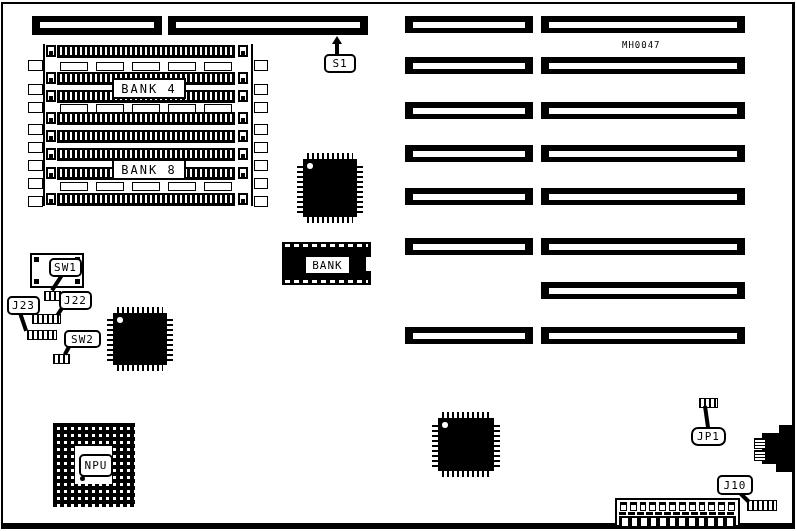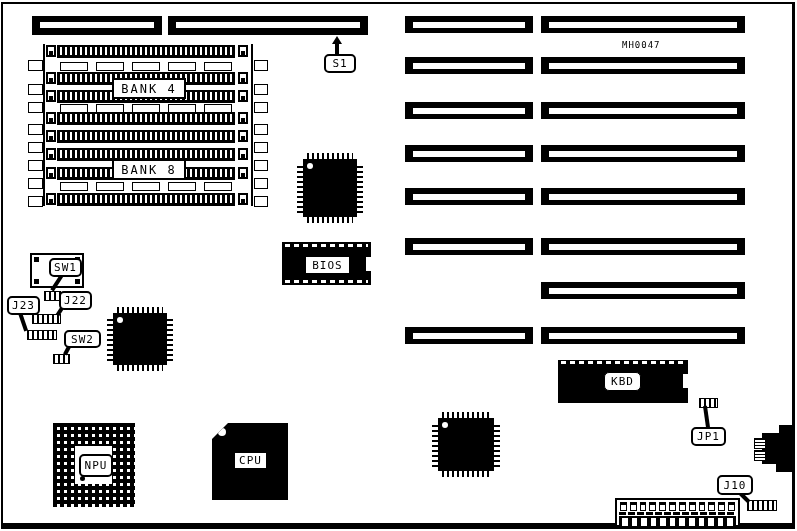--- a/index.html
+++ b/index.html
@@ -195,21 +195,21 @@
       <div class="pr"></div>
     <div class="body"></div>
     <div class="dot" style="left:10px;top:10px;width:6px;height:6px;"></div>
   </div>
 
   <div class="dip" style="left:282px;top:242px;width:89px;height:43px;">
     <div class="dash" style="top:2px;"></div>
     <div class="dash" style="bottom:2px;"></div>
     <div class="notch" style="right:0;top:15px;width:5px;height:14px;"></div>
     <div class="chiplabel" style="left:23px;top:14px;width:43px;height:16px;">
-        <span>BIOS</span>
+        <span>BANK</span>
       </div>
   </div>
 
   <div id="sw1-body" class="abs" style="left:30px;top:253px;width:50px;height:31px;"></div>
 
   <div class="co" style="left:49px;top:258px;width:29px;height:15px;">
       <span>SW1</span>
     </div>
   <div class="tail" style="left:62px;top:272px;height:22px;transform:rotate(33deg);"></div>
   <div class="hdr" style="left:44px;top:291px;width:15px;height:8px;"></div>
@@ -233,38 +233,25 @@
   <div class="hdr" style="left:53px;top:354px;width:15px;height:8px;"></div>
 
   <div id="npu" class="abs" style="left:53px;top:423px;width:82px;height:84px;">
     <div id="npu-center" style="left:22px;top:23px;width:37px;height:38px;"></div>
     <div class="chiplabel rounded" style="left:26px;top:31px;width:30px;height:19px;border-width:2px;">
         <span>NPU</span>
       </div>
     <div class="abs" style="left:27px;top:53px;width:5px;height:5px;background:#000;border-radius:50%;z-index:4;"></div>
   </div>
 
-  <div id="cpu" class="abs" style="left:212px;top:423px;width:76px;height:77px;">
-    <div class="dot" style="left:6px;top:5px;width:8px;height:8px;"></div>
-    <div class="chiplabel" style="left:22px;top:29px;width:31px;height:15px;">
-        <span>CPU</span>
-      </div>
-  </div>
-
-  <div class="dip" style="left:558px;top:360px;width:130px;height:43px;">
-    <div class="dash" style="top:1px;"></div>
-    <div class="notch" style="right:0;top:14px;width:5px;height:14px;"></div>
-    <div class="chiplabel rounded" style="left:46px;top:12px;width:35px;height:17px;">
-        <span>KBD</span>
-      </div>
-  </div>
+
 
   <div class="hdr" style="left:699px;top:398px;width:17px;height:8px;"></div>
   <div class="tail" style="left:703px;top:406px;height:22px;transform:rotate(-8deg);"></div>
-  <div class="co" style="left:691px;top:427px;width:31px;height:15px;">
+  <div class="co" style="left:691px;top:427px;width:31px;height:15px;border-radius:7px;">
       <span>JP1</span>
     </div>
 
   <div class="blk" style="left:779px;top:425px;width:13px;height:9px;"></div>
   <div class="blk" style="left:762px;top:433px;width:30px;height:31px;"></div>
   <div class="blk" style="left:776px;top:464px;width:16px;height:8px;"></div>
   <div class="dinpin" style="left:754px;top:438px;width:10px;height:9px;"></div>
   <div class="dinpin" style="left:754px;top:450px;width:10px;height:9px;"></div>
 
   <div class="co" style="left:717px;top:475px;width:32px;height:16px;">

